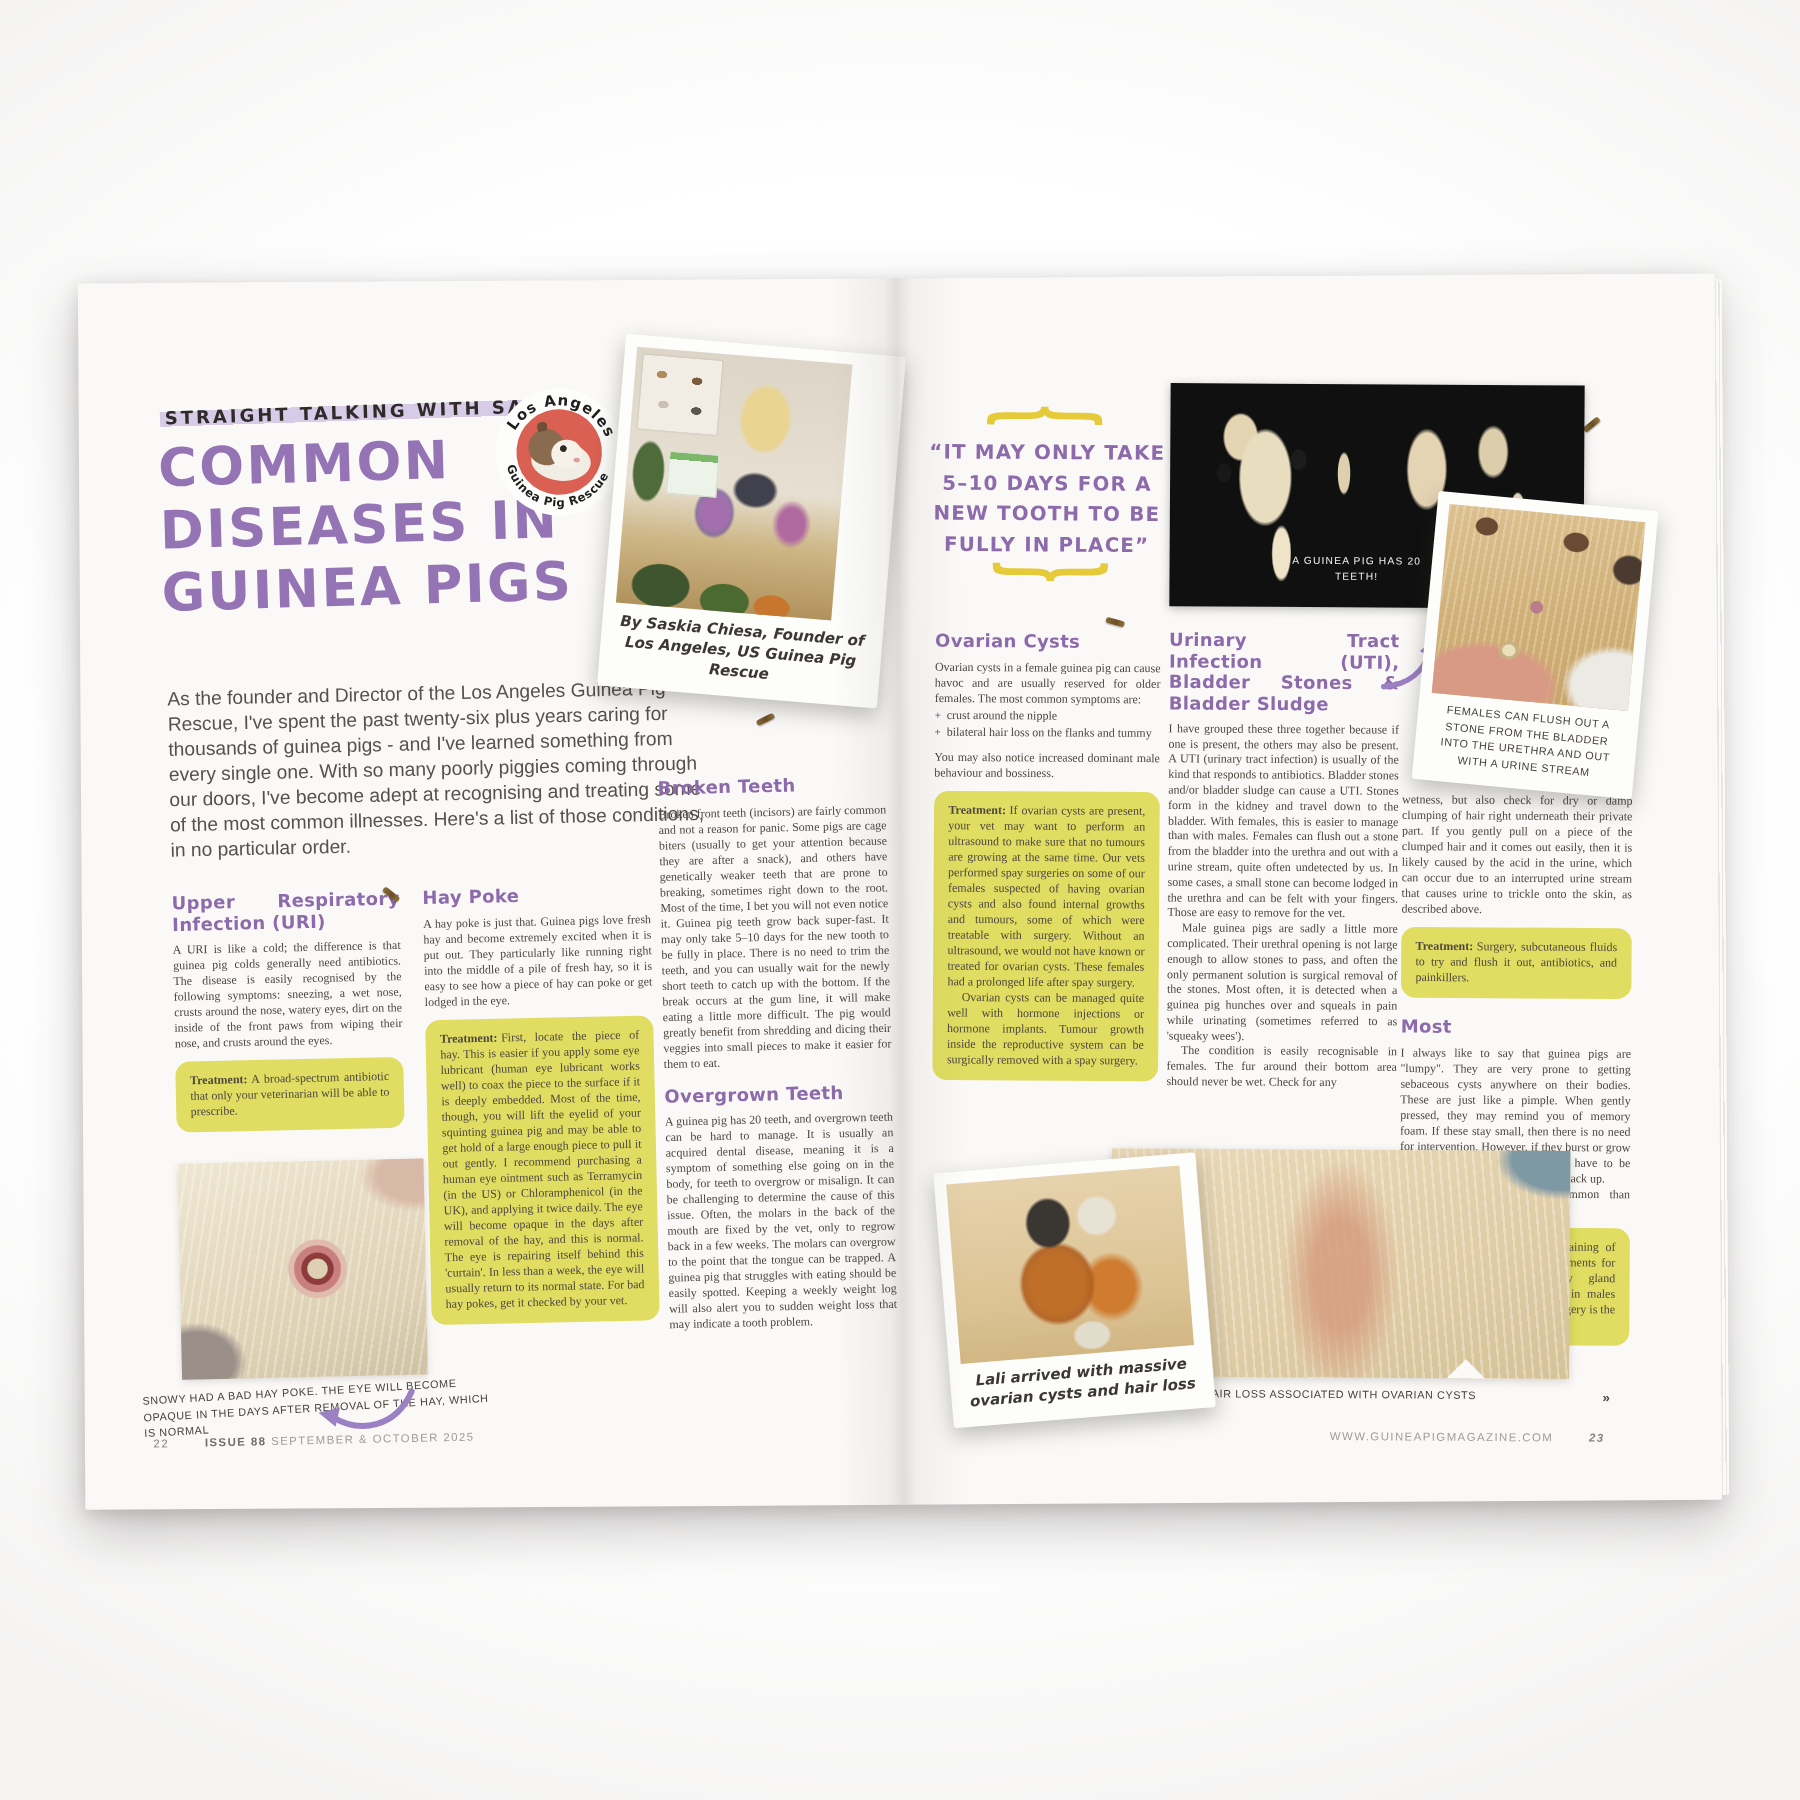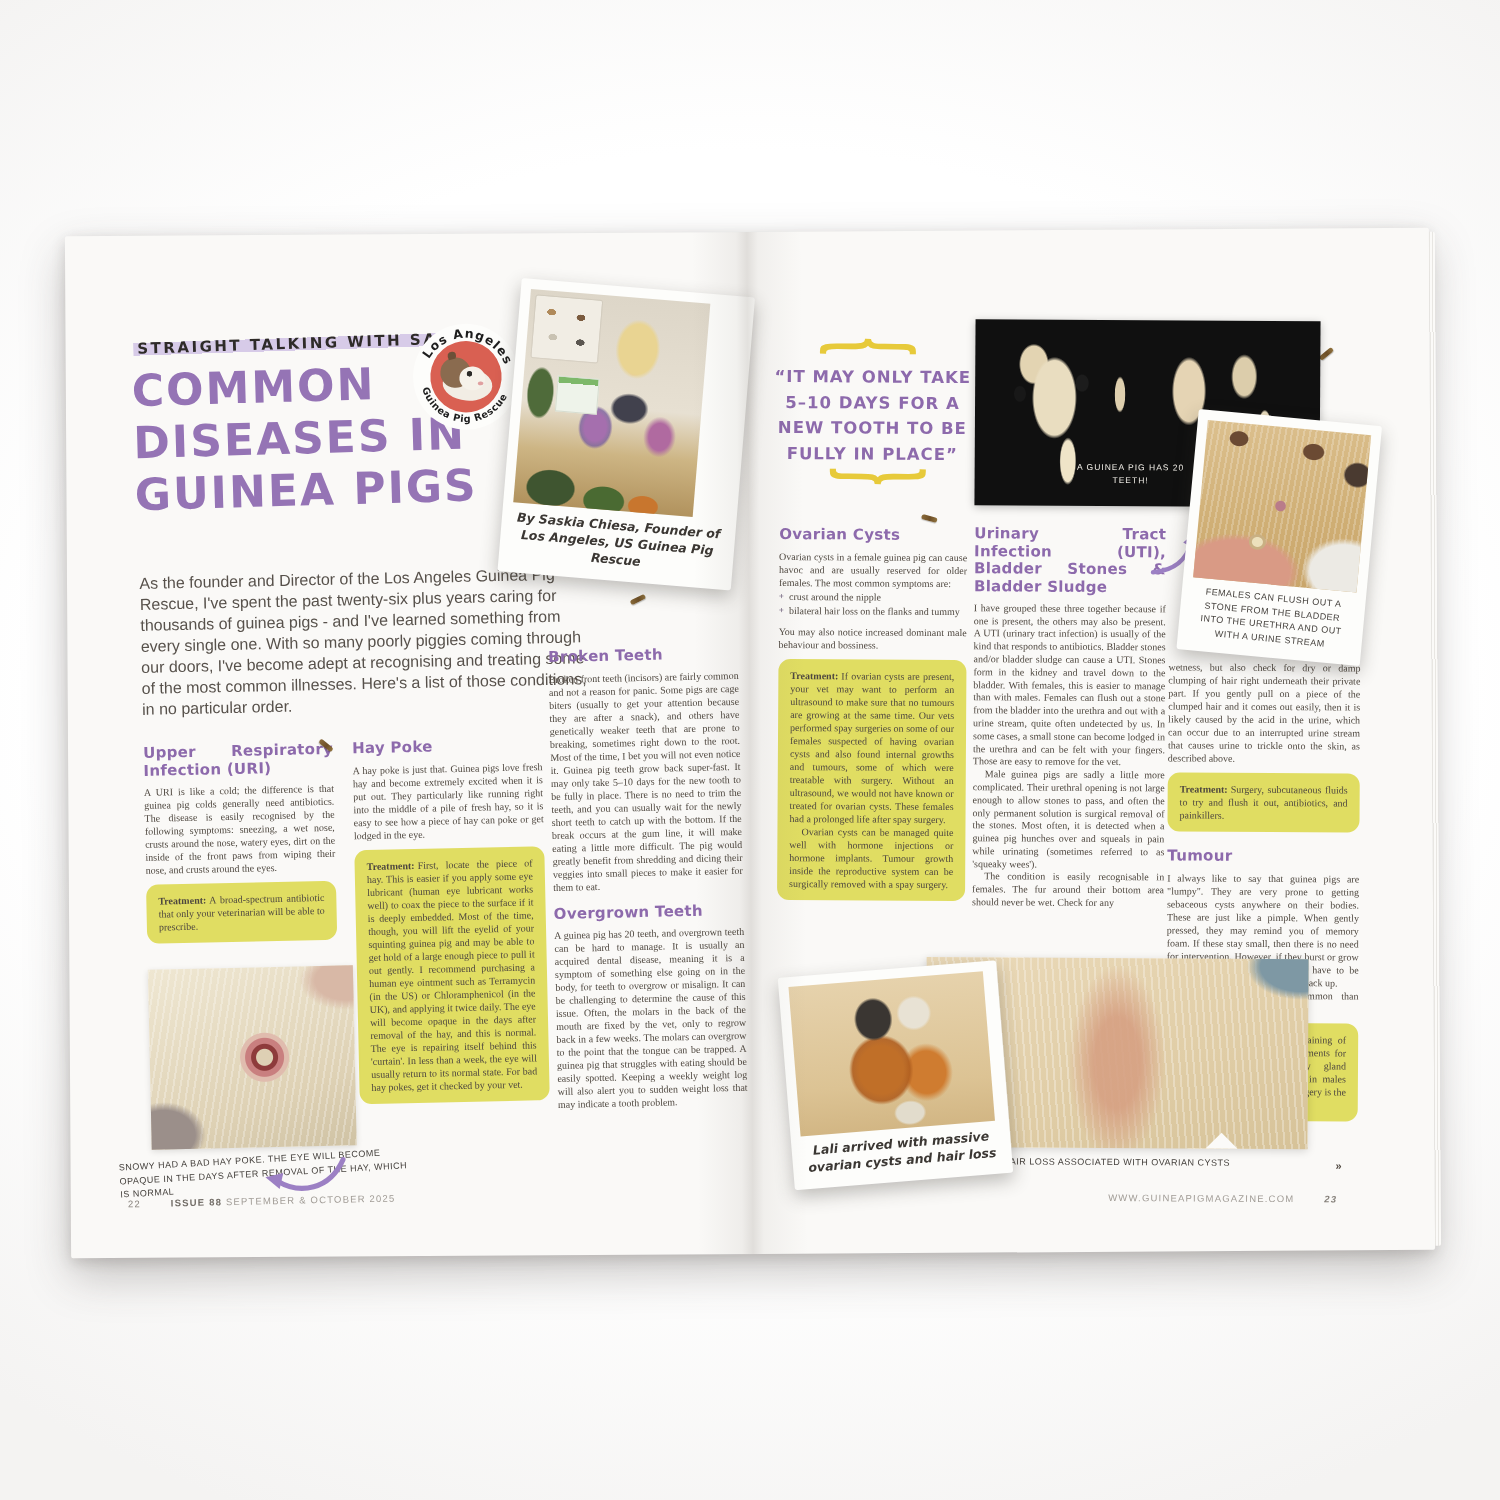--- a/index.html
+++ b/index.html
@@ -301,21 +301,21 @@
         <p class="nogap">I have grouped these three together because if one is present, the others may also be present. A UTI (urinary tract infection) is usually of the kind that responds to antibiotics. Bladder stones and/or bladder sludge can cause a UTI. Stones form in the kidney and travel down to the bladder. With females, this is easier to manage than with males. Females can flush out a stone from the bladder into the urethra and out with a urine stream, quite often undetected by us. In some cases, a small stone can become lodged in the urethra and can be felt with your fingers. Those are easy to remove for the vet.</p>
         <p class="indent">Male guinea pigs are sadly a little more complicated. Their urethral opening is not large enough to allow stones to pass, and often the only permanent solution is surgical removal of the stones. Most often, it is detected when a guinea pig hunches over and squeals in pain while urinating (sometimes referred to as 'squeaky wees').</p>
         <p class="indent">The condition is easily recognisable in females. The fur around their bottom area should never be wet. Check for any</p>
       </div>
 
       <div class="col" style="left:418px;top:430px;width:192px;">
         <p>wetness, but also check for dry or damp clumping of hair right underneath their private part. If you gently pull on a piece of the clumped hair and it comes out easily, then it is likely caused by the acid in the urine, which can occur due to an interrupted urine stream that causes urine to trickle onto the skin, as described above.</p>
         <div class="tbox" style="margin-bottom:16px;">
           <p><span class="tlabel">Treatment:</span><span>Surgery, subcutaneous fluids to try and flush it out, antibiotics, and painkillers.</span></p>
         </div>
-        <h3 class="sec">Tumour</h3>
+        <h3 class="sec">Most</h3>
         <p class="nogap">I always like to say that guinea pigs are "lumpy". They are very prone to getting sebaceous cysts anywhere on their bodies. These are just like a pimple. When gently pressed, they may remind you of memory foam. If these stay small, then there is no need for intervention. However, if they burst or grow very large, the whole sac would have to be removed to prevent it from filling back up.</p>
         <p class="indent" style="margin-bottom:8px;">Abscesses, although less common than cysts, can also occur.</p>
         <div class="tbox">
           <p><span class="tlabel">Treatment:</span><span>Antibiotics and draining of the abscess are the usual treatments for these conditions. Mammary gland tumours are most often seen in males over the age of three. Sadly, surgery is the only treatment for those.</span></p>
         </div>
       </div>
 
       <div class="photo-hairloss">
         <div class="tri"></div>
       </div>

